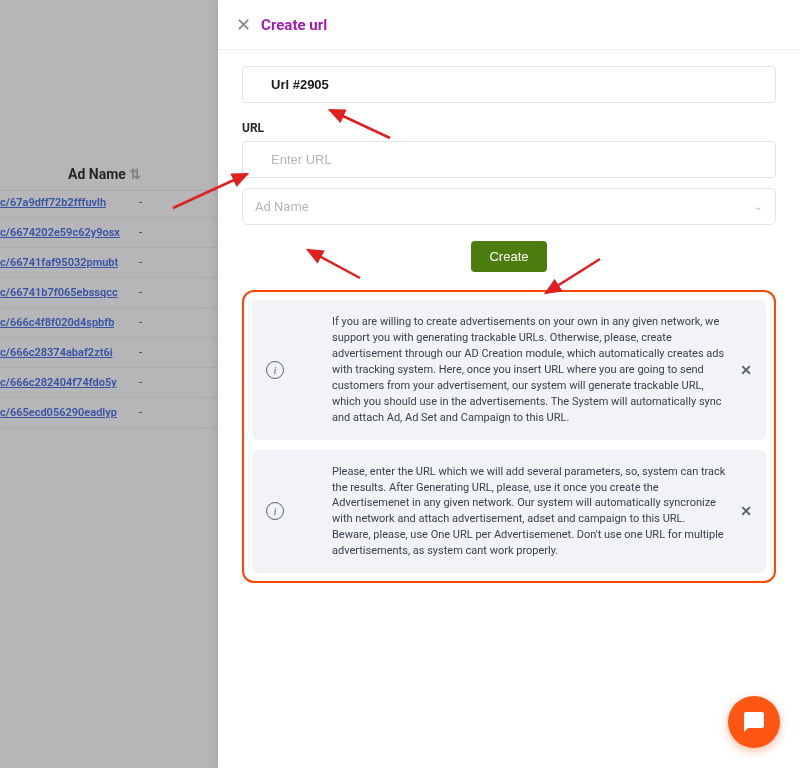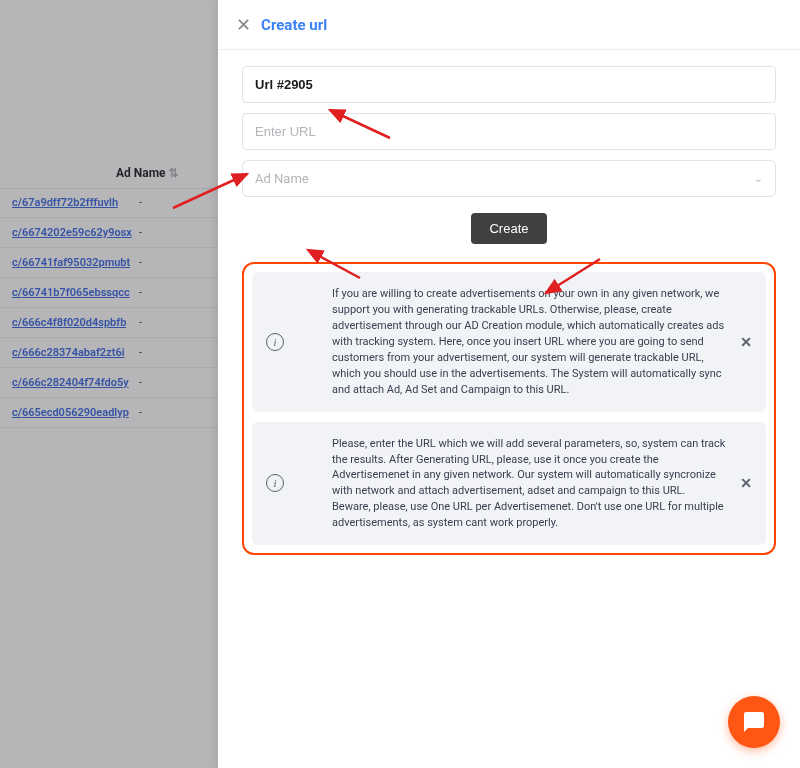--- a/index.html
+++ b/index.html
@@ -28,41 +28,40 @@
       width: 220px;
       height: 768px;
       background: #f7f7f8;
       z-index: 1;
       padding-top: 150px;
     }
     .bg-header {
       position: absolute;
       top: 158px; left: 0;
       width: 220px;
-      padding: 8px 0 8px 116px;
-      font-size: 12px;
+      padding: 8px 0 8px 68px;
+      font-size: 14px;
       font-weight: 700;
       color: #1a1a1a;
       border-bottom: 1px solid #e0e0e0;
       z-index: 1;
     }
     .bg-row {
       padding: 8px 8px 8px 0;
       border-bottom: 1px solid #e8e8e8;
       font-size: 11px;
       display: flex;
       align-items: center;
     }
     .bg-link {
       color: #3360d8;
       text-decoration: underline;
       font-weight: 600;
       white-space: nowrap;
       overflow: hidden;
-      padding-left: 12px;
     }
     .bg-dash {
       margin-left: auto;
       margin-right: 70px;
       color: #333;
     }
     .bg-rows {
       position: absolute;
       top: 188px;
       left: 0;
@@ -89,39 +88,39 @@
     }
     .close-x {
       font-size: 18px;
       color: #888;
       margin-right: 10px;
       cursor: pointer;
     }
     .drawer-title {
       font-size: 15px;
       font-weight: 700;
-      color: #3b82f6;
+      color: #a21caf;
     }
     .drawer-body {
       padding: 16px 24px;
       flex: 1;
       overflow: auto;
     }
     .field-label {
       font-size: 12px;
       font-weight: 700;
       color: #2a2a2a;
       margin-bottom: 6px;
       margin-top: 8px;
     }
     .text-input {
       width: 100%;
       border: 1px solid #e3e3e6;
       border-radius: 4px;
-      padding: 10px 12px;
+      padding: 10px 28px;
       font-size: 13px;
       font-weight: 600;
       color: #1a1a1a;
       background: #fff;
       margin-bottom: 10px;
     }
     .text-input::placeholder {
       color: #b3b5ba;
       font-weight: 400;
     }
@@ -138,21 +137,21 @@
       justify-content: space-between;
       align-items: center;
     }
     .chev {
       color: #bbb;
       font-size: 11px;
     }
     .create-btn {
       display: block;
       margin: 6px auto 18px;
-      background: #404040;
+      background: #4d7c0f;
       color: #fff;
       border: none;
       border-radius: 4px;
       padding: 8px 18px;
       font-size: 13px;
       font-weight: 500;
       cursor: pointer;
     }
     
     .info-box-wrap {
@@ -261,20 +260,21 @@
 <div class="bg-overlay"></div>
 
 <div class="drawer">
   <div class="drawer-header">
     <span class="close-x">✕</span>
     <span class="drawer-title">Create url</span>
   </div>
   <div class="drawer-body">
     <input class="text-input" value="Url #2905" style="">
     
+    <div class="field-label">URL</div>
     <input class="text-input" placeholder="Enter URL" style="">
     
     <div class="select-input">
       <span>Ad Name</span>
       <span class="chev">⌄</span>
     </div>
     
     <button class="create-btn">Create</button>
     
     <div class="info-box-wrap">

